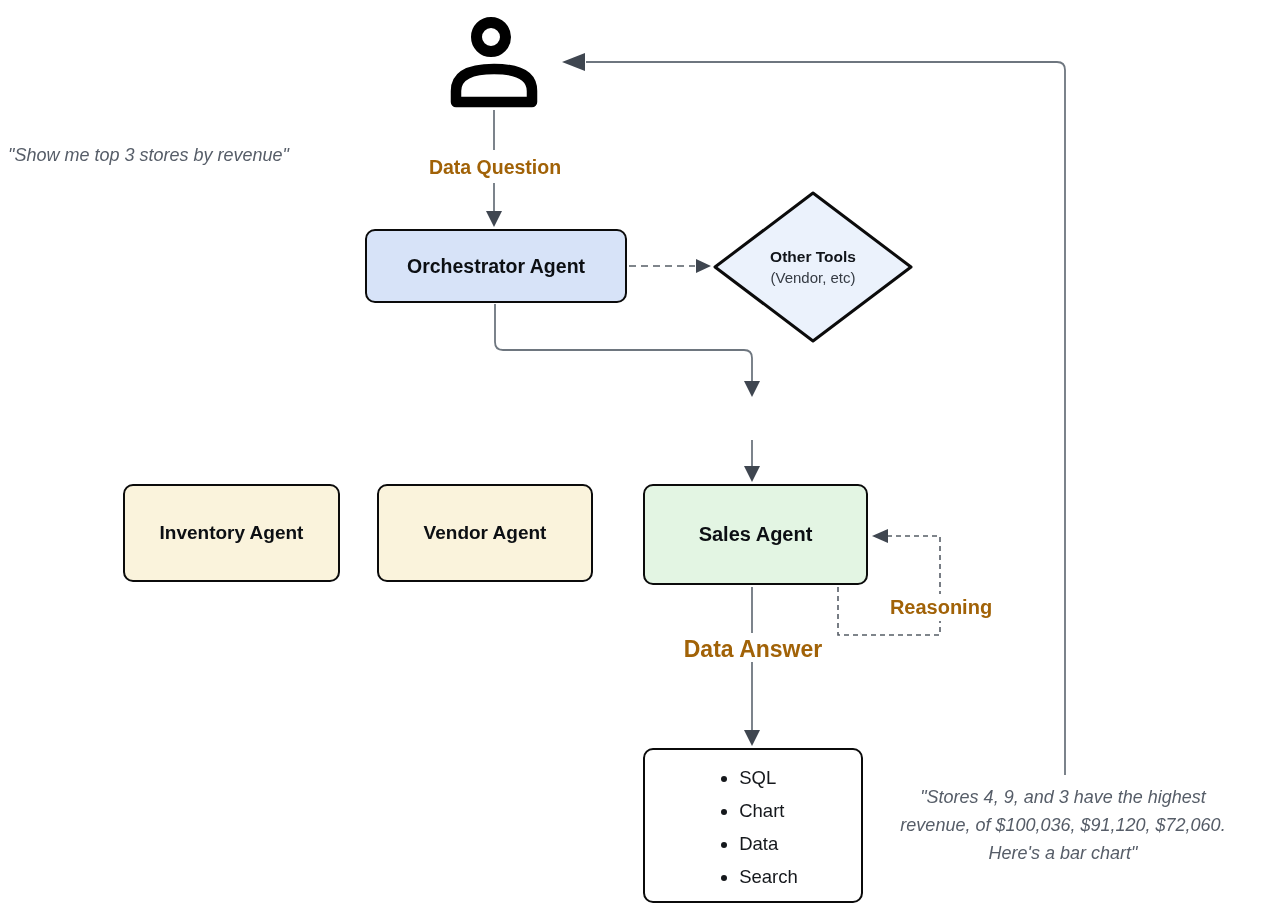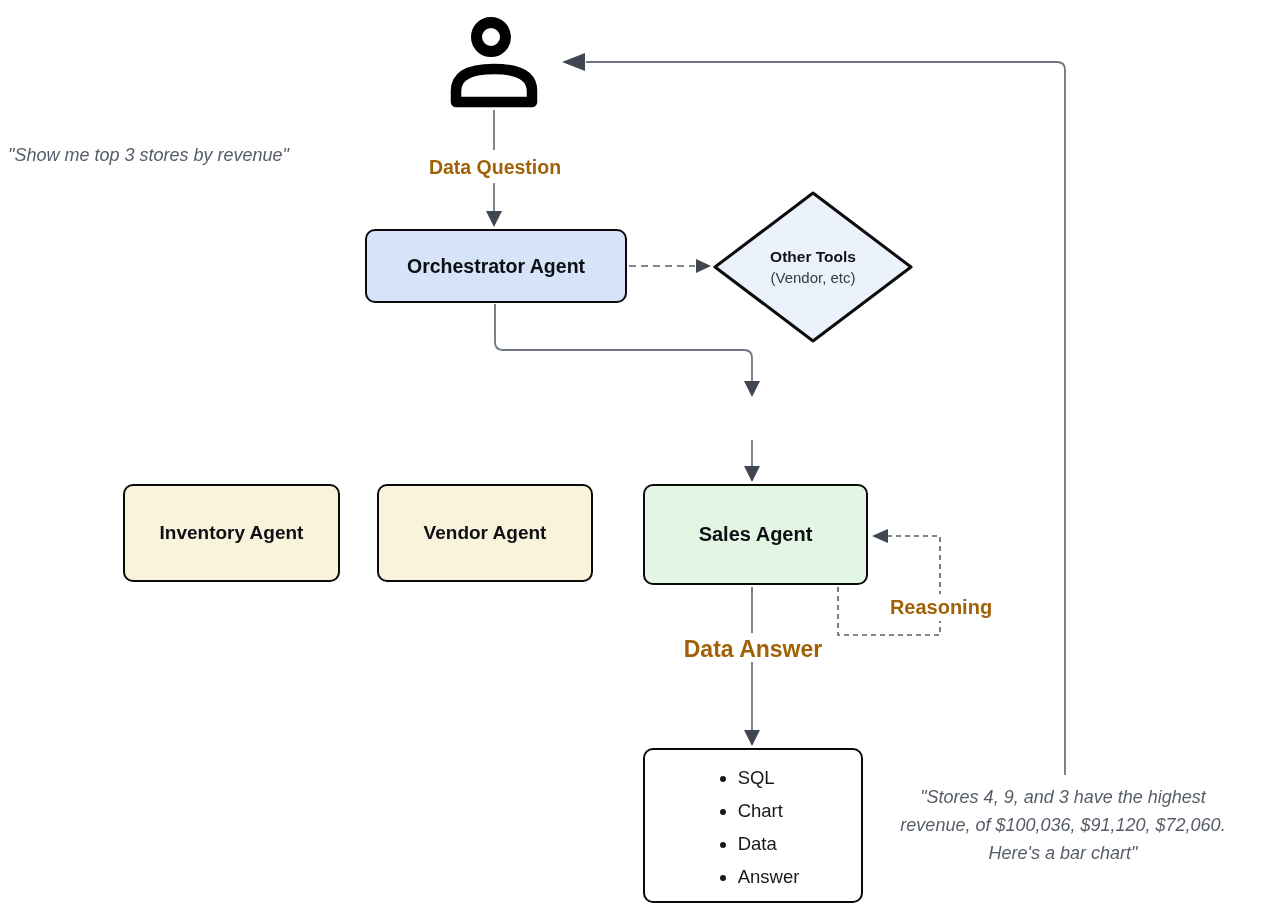--- a/index.html
+++ b/index.html
@@ -176,17 +176,17 @@
 
   <div class="node sales" style="background-color: rgb(227, 245, 227);">
     <span>Sales Agent</span>
   </div>
 
   <div class="node output" style="background-color: rgb(255, 255, 255);">
     <ul>
         <li>SQL</li>
         <li>Chart</li>
         <li>Data</li>
-        <li>Answer</li>
+        <li>Search</li>
       </ul>
   </div>
 
 </div>
 
 </body></html>

